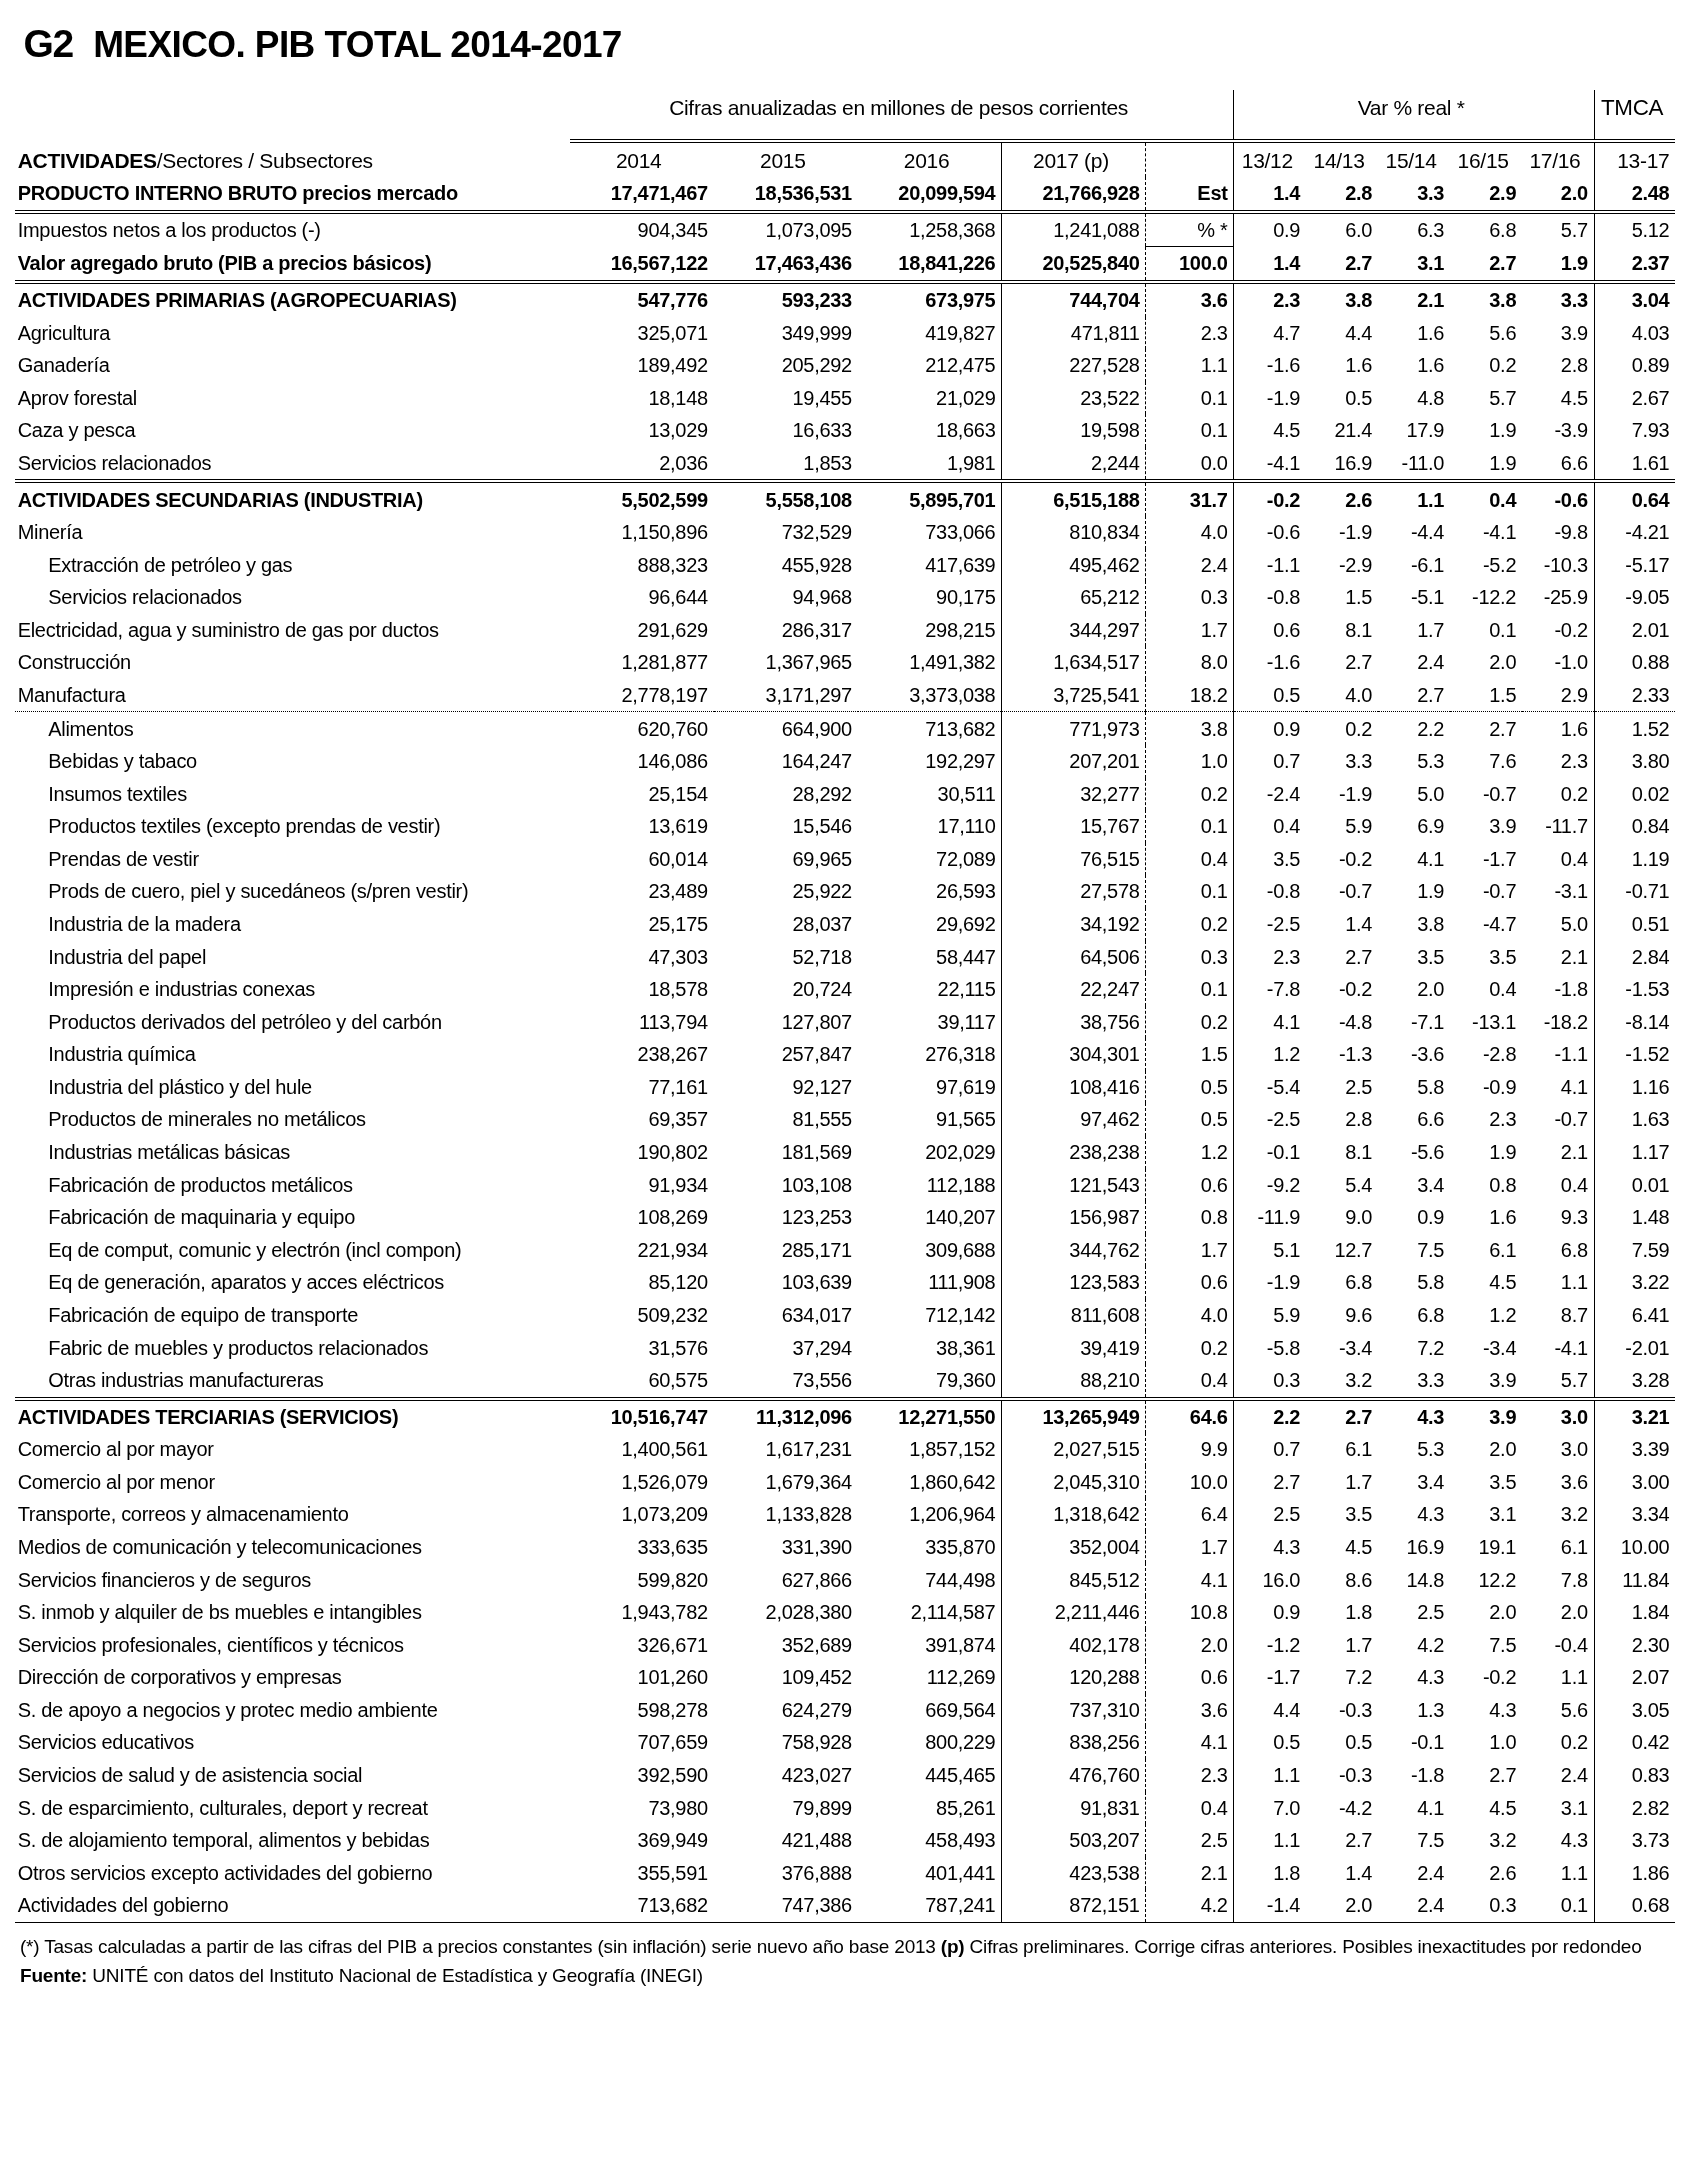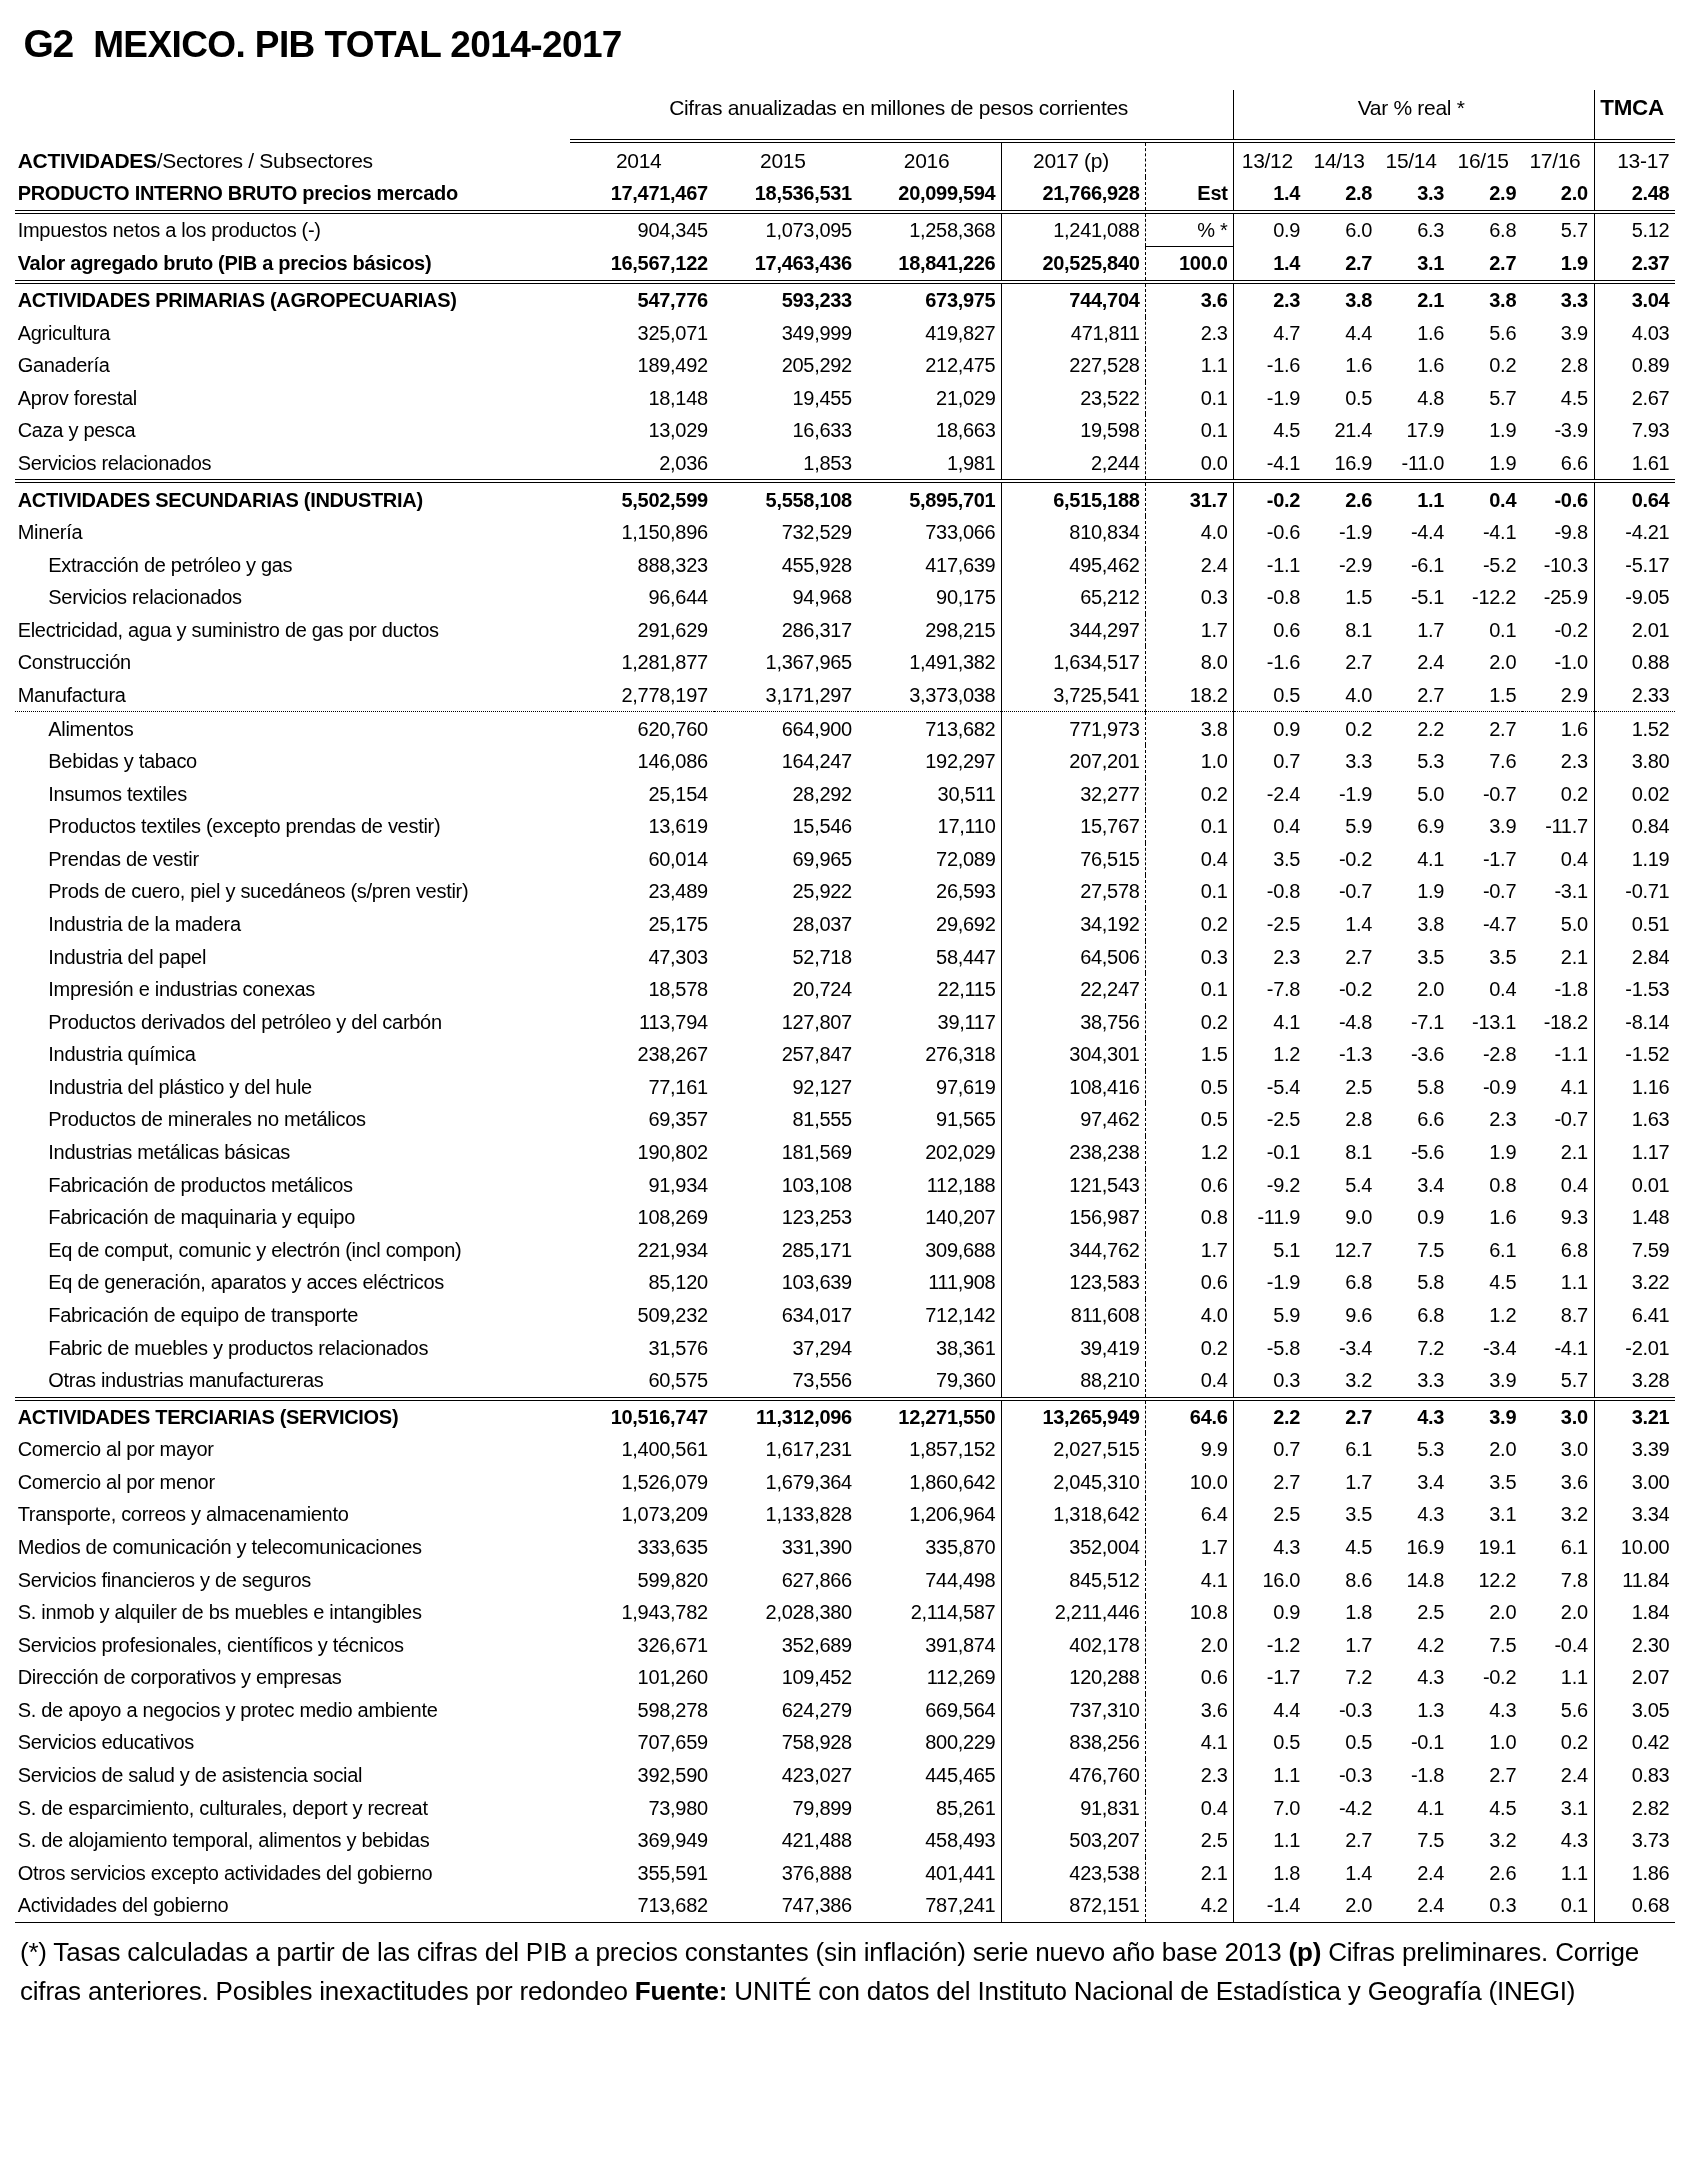--- a/index.html
+++ b/index.html
@@ -6,37 +6,37 @@
   body{width:1690px;font-family:"Liberation Sans","DejaVu Sans",sans-serif;letter-spacing:-0.3px;}
   .page{padding:16.5px 14px 11.8px 15.3px;}
   .titlebar{display:flex;align-items:baseline;gap:20px;margin:5.9px 0 23.6px 8.2px;}
   .badge{font-size:39px;font-weight:900;letter-spacing:-1.2px;}
   .maintitle{font-size:37px;font-weight:700;letter-spacing:-0.6px;}
   table{border-collapse:collapse;table-layout:fixed;width:1660px;}
   th,td{padding:4.1px 5.9px 4.1px 0;font-size:20px;line-height:1.22;white-space:nowrap;overflow:hidden;}
   thead th{font-weight:normal;}
   .h-group{font-size:21px;text-align:center;border-bottom:4.1px double #000;padding-bottom:18px;}
   .h-var-group{border-left:1.8px solid #000;}
-  .h-tmca-group{border-left:1.8px solid #000;font-weight:700;font-size:22.4px;}
+  .h-tmca-group{border-left:1.8px solid #000;font-weight:400;font-size:22.4px;}
   .h-acts{text-align:left;vertical-align:bottom;font-size:21px;padding-left:2.4px;}
   .h-acts b{font-weight:700;}
   .h-year,.h-varcol,.h-tmcacol{font-size:21px;text-align:center;vertical-align:bottom;}
   .c-label{text-align:left;padding-left:2.4px;}
   .c-label.ind{padding-left:33px;}
   .c-num,.c-pct,.c-var,.c-tmca{text-align:right;}
   .c-y4{border-left:1.8px solid #000;}
   .c-pct{border-left:1.8px dashed #000;}
   .c-v1{border-left:1.8px solid #000;}
   .c-tmca{border-left:1.8px solid #000;}
   tr.r-bold td,tr.r-section td{font-weight:700;margin-top:13px;}
   tr.rule-double td{border-bottom:4.1px double #000;}
   tr.rule-dotted td{border-bottom:1.2px dotted #000;}
   tr.rule-solid td{border-bottom:1.8px solid #000;}
   td.pct-rule{border-bottom:1.8px solid #000;}
-  .footnote{margin:10.6px 2.4px 0 4.7px;font-size:26px;line-height:1.5;letter-spacing:-0.2px;}
+  .footnote{margin:10.6px 2.4px 0 4.7px;font-size:19px;line-height:1.5;letter-spacing:-0.2px;}
   .footnote b{font-weight:700;}
 </style>
 </head>
 <body>
 
 <div class="page">
 
   <div class="titlebar">
     <span class="badge">G2</span>
     <span class="maintitle">MEXICO.  PIB TOTAL 2014-2017</span>

